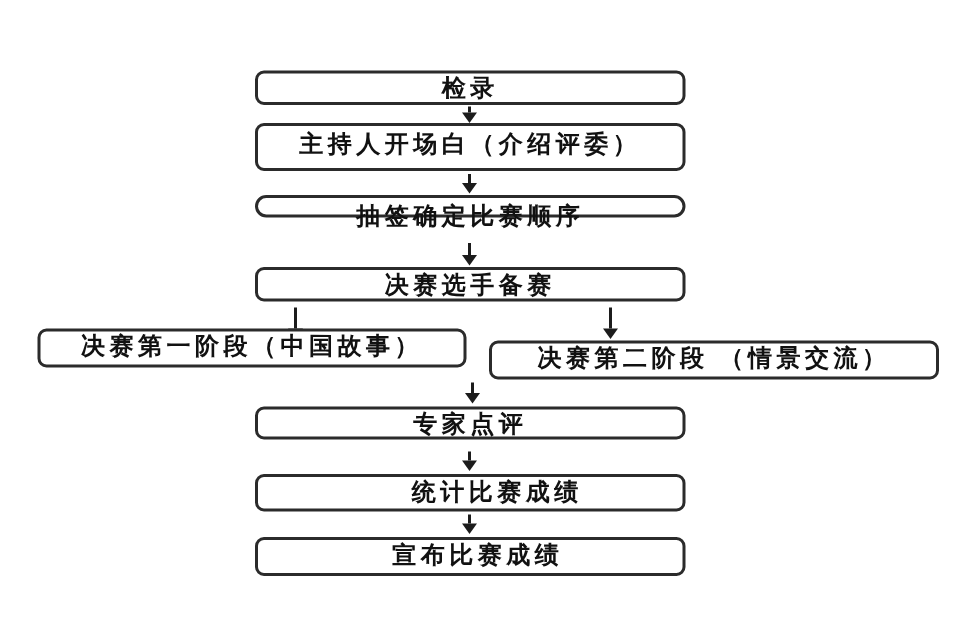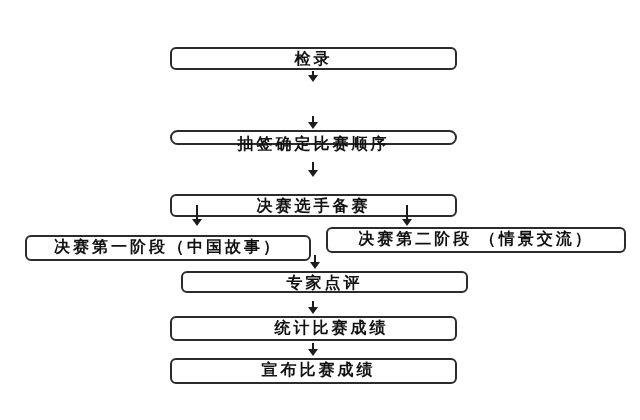--- a/index.html
+++ b/index.html
@@ -64,62 +64,65 @@
 
   <div class="node main-col" style="top:47px; height:23px;">
     <span>检录</span>
   </div>
 
   <div class="arrow" style="left:307px; top:71px; height:11px;">
     <span class="shaft"></span>
     <span class="head"></span>
   </div>
 
+  <div class="node main-col text-top" style="top:82px; height:32px;">
+    <span>主持人开场白（介绍评委）</span>
+  </div>
 
   <div class="arrow" style="left:307px; top:116px; height:13px;">
     <span class="shaft"></span>
     <span class="head"></span>
   </div>
 
   <div class="node main-col text-top" style="top:130px; height:15px;border-radius:14px;">
     <span>抽签确定比赛顺序</span>
   </div>
 
   <div class="arrow" style="left:307px; top:162px; height:15px;">
     <span class="shaft"></span>
     <span class="head"></span>
   </div>
 
-  <div class="node main-col" style="top:178px; height:23px;margin-top:16px;">
+  <div class="node main-col" style="top:178px; height:23px;">
     <span>决赛选手备赛</span>
   </div>
 
   <div class="arrow" style="left:191px; top:205px; height:21px;">
     <span class="shaft"></span>
     <span class="head"></span>
   </div>
   <div class="arrow" style="left:401px; top:205px; height:21px;">
     <span class="shaft"></span>
     <span class="head"></span>
   </div>
 
-  <div class="node" style="left:25px; top:235px; width:286px; height:26px;">
+  <div class="node" style="left:25px; top:219px; width:286px; height:26px;">
     <span>决赛第一阶段（中国故事）</span>
   </div>
 
   <div class="node" style="left:326px; top:227px; width:300px; height:26px;">
     <span>决赛第二阶段 （情景交流）</span>
   </div>
 
   <div class="arrow" style="left:309px; top:255px; height:14px;">
     <span class="shaft"></span>
     <span class="head"></span>
   </div>
 
-  <div class="node main-col" style="top:271px; height:22px;margin-left:11px;">
+  <div class="node main-col" style="top:271px; height:22px;">
     <span>专家点评</span>
   </div>
 
   <div class="arrow" style="left:307px; top:301px; height:13px;">
     <span class="shaft"></span>
     <span class="head"></span>
   </div>
 
   <div class="node main-col" style="top:316px; height:25px;padding-left:36px;">
     <span>统计比赛成绩</span>

